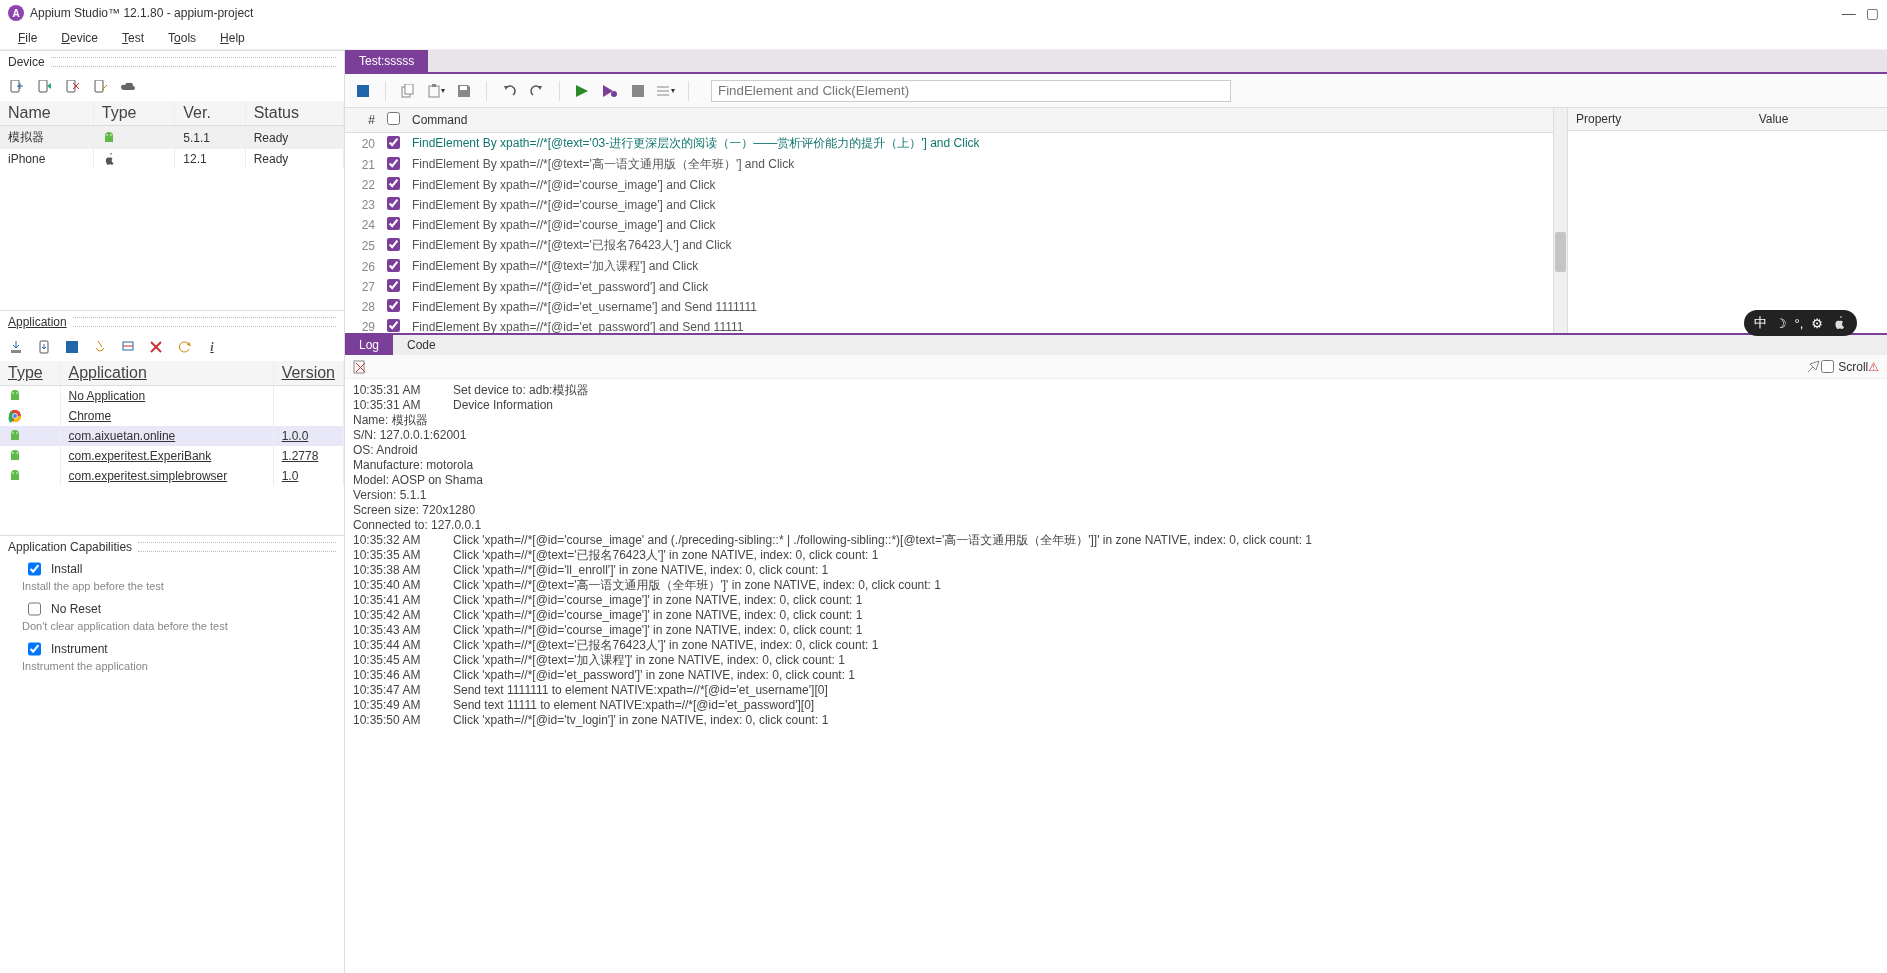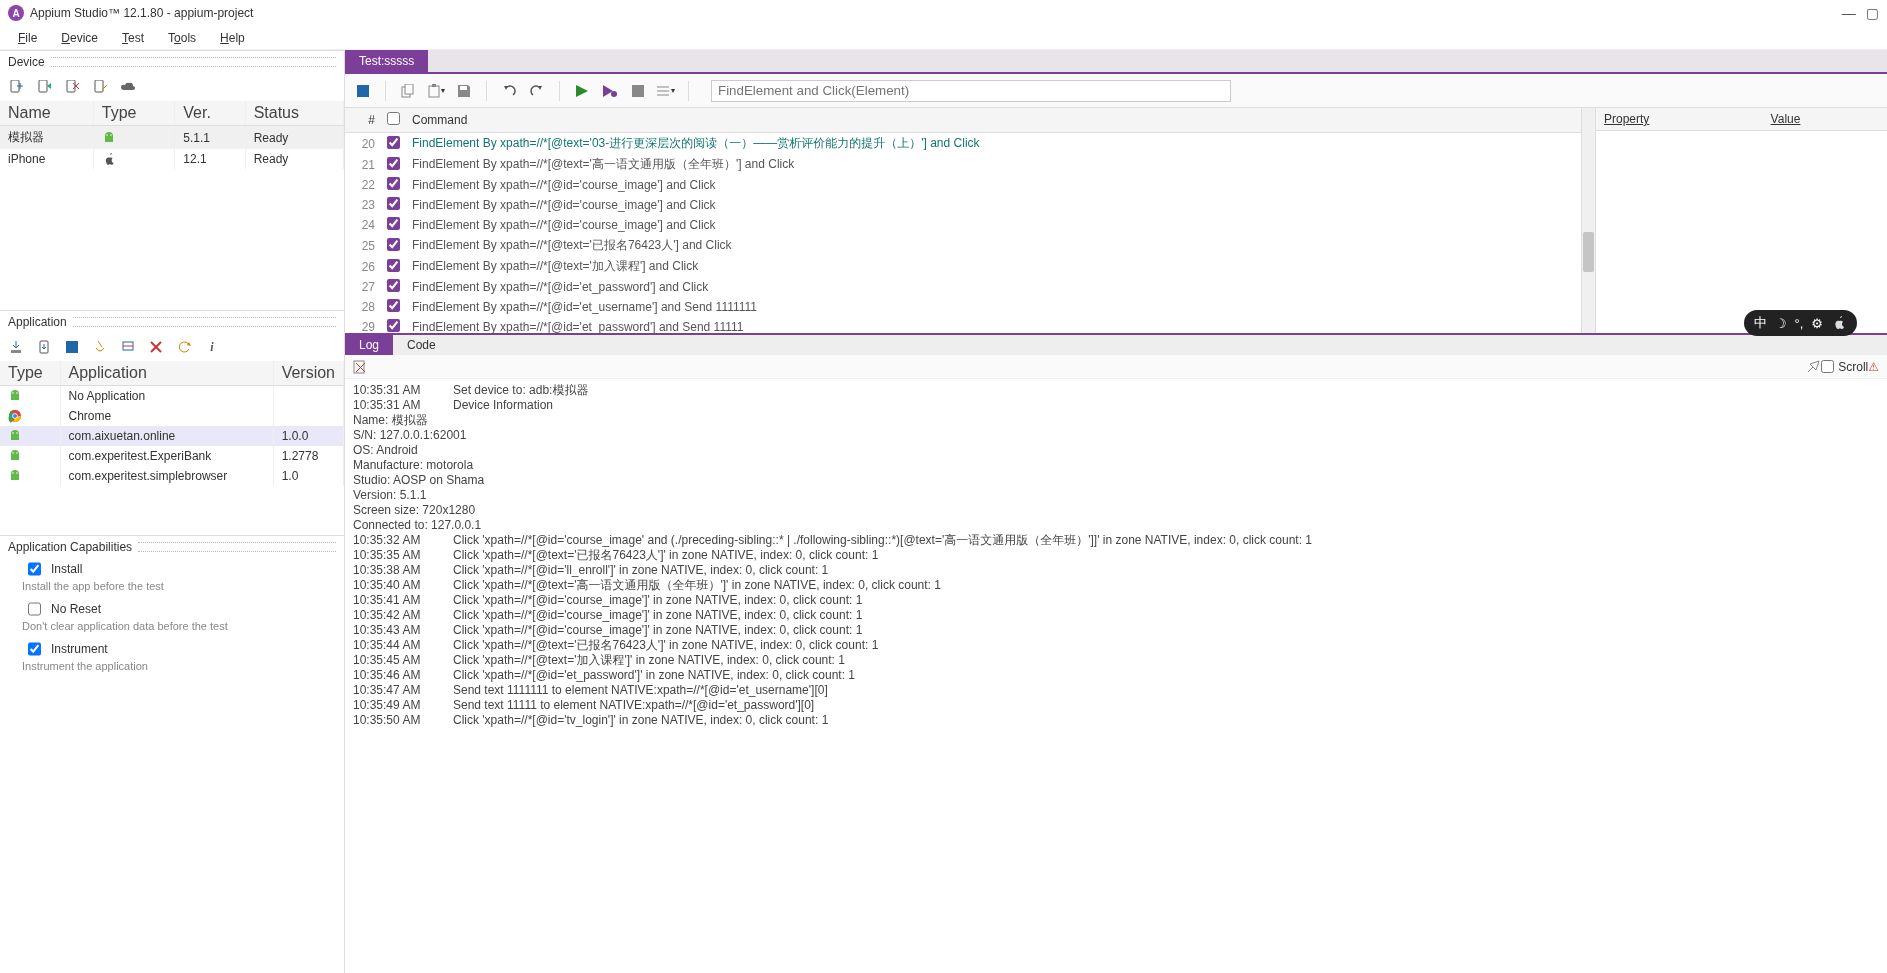--- a/index.html
+++ b/index.html
@@ -18,21 +18,21 @@
 .panel-header::after { content: ""; flex: 1; height: 8px; margin-left: 6px; border-top: 1px dotted #bbb; border-bottom: 1px dotted #bbb; }
 .toolbar { display: flex; align-items: center; padding: 4px 8px; gap: 12px; height: 28px; }
 .toolbar .tb-icon { width: 16px; height: 16px; cursor: pointer; display: inline-flex; align-items: center; justify-content: center; }
 .device-table, .app-table { width: 100%; border-collapse: collapse; }
 .device-table th, .device-table td, .app-table th, .app-table td { text-align: left; padding: 3px 8px; font-weight: normal; border-right: 1px solid #eee; }
 .device-table thead th, .app-table thead th { background: #f5f5f5; border-bottom: 1px solid #ddd; font-size: 16px; color: #444; }
 .device-table tbody tr.selected { background: #f0f0f0; }
 .app-table tbody tr.selected { background: #e8e8f8; }
 .left-section { border-top: 1px solid #ddd; }
 .left-section.device { flex: 0 0 260px; overflow: auto; }
-.left-section.app { flex: 0 0 225px; overflow: auto; }
+.left-section.app { flex: 0 0 225px; overflow: auto; text-decoration: underline; }
 .left-section.caps { flex: 1; overflow: auto; padding-bottom: 10px; }
 .cap-row { padding: 4px 28px; display: flex; gap: 6px; }
 .cap-row input[type=checkbox] { margin-right: 4px; }
 .cap-hint { padding: 0 22px 6px; color: #888; font-size: 11px; }
 .tab-strip { display: flex; background: #e9e3ea; border-bottom: 2px solid #7b3f99; }
 .tab { padding: 4px 14px; font-size: 12px; }
 .tab.active { background: #7b3f99; color: #fff; }
 .editor-toolbar { display: flex; align-items: center; padding: 4px 8px; gap: 8px; border-bottom: 1px solid #ddd; height: 34px; background: #fafafa; }
 .editor-toolbar .sep { width: 1px; height: 20px; background: #ddd; margin: 0 4px; }
 .editor-toolbar .tb-btn { width: 20px; height: 20px; display: inline-flex; align-items: center; justify-content: center; cursor: pointer; }
@@ -40,21 +40,21 @@
 .cmd-area { display: flex; flex: 0 0 225px; min-height: 0; }
 .cmd-table-wrap { flex: 1; overflow: auto; position: relative; }
 .cmd-table { width: 100%; border-collapse: collapse; }
 .cmd-table thead th { position: sticky; top: 0; background: #f5f5f5; border-bottom: 1px solid #ddd; padding: 4px 6px; text-align: left; font-weight: normal; }
 .cmd-table tbody td { padding: 2px 6px; font-size: 12px; color: #555; }
 .cmd-table tbody td.num { text-align: right; color: #888; width: 36px; padding-left: 10px; }
 .cmd-table tbody td.chk { width: 24px; text-align: center; }
 .cmd-table tbody td.chk input { accent-color: #7b3f99; }
 .cmd-scroll { width: 14px; background: #f0f0f0; border-left: 1px solid #ddd; position: relative; }
 .cmd-scroll-thumb { position: absolute; left: 1px; right: 1px; top: 55%; height: 40px; background: #c5c5c5; border-radius: 2px; }
-.props-panel { width: 292px; border-left: 1px solid #ddd; text-decoration: underline; }
+.props-panel { width: 320px; border-left: 1px solid #ddd; }
 .props-panel table { width: 100%; border-collapse: collapse; }
 .props-panel th { background: #f5f5f5; border-bottom: 1px solid #ddd; padding: 4px 8px; text-align: left; font-weight: normal; }
 .bottom-tabs { display: flex; border-top: 2px solid #7b3f99; background: #eee; }
 .bottom-tabs .btab { padding: 3px 14px; }
 .bottom-tabs .btab.active { background: #7b3f99; color: #fff; }
 .log-toolbar { display: flex; align-items: center; padding: 3px 8px; border-bottom: 1px solid #eee; height: 24px; background: #fafafa;}
 .log-toolbar .spacer { flex: 1; }
 .log-toolbar .scroll-chk { display: flex; align-items: center; gap: 4px; font-size: 12px; }
 .log-area { flex: 1; overflow: auto; padding: 4px 8px; font-size: 12px; }
 .log-line { display: flex; gap: 16px; line-height: 1.25; }
@@ -491,21 +491,21 @@
         <div class="log-line">
           <span class="log-msg">S/N: 127.0.0.1:62001</span>
         </div>
         <div class="log-line">
           <span class="log-msg">OS: Android</span>
         </div>
         <div class="log-line">
           <span class="log-msg">Manufacture: motorola</span>
         </div>
         <div class="log-line">
-          <span class="log-msg">Studio: AOSP on Shama</span>
+          <span class="log-msg">Model: AOSP on Shama</span>
         </div>
         <div class="log-line">
           <span class="log-msg">Version: 5.1.1</span>
         </div>
         <div class="log-line">
           <span class="log-msg">Screen size: 720x1280</span>
         </div>
         <div class="log-line">
           <span class="log-msg">Connected to: 127.0.0.1</span>
         </div>

